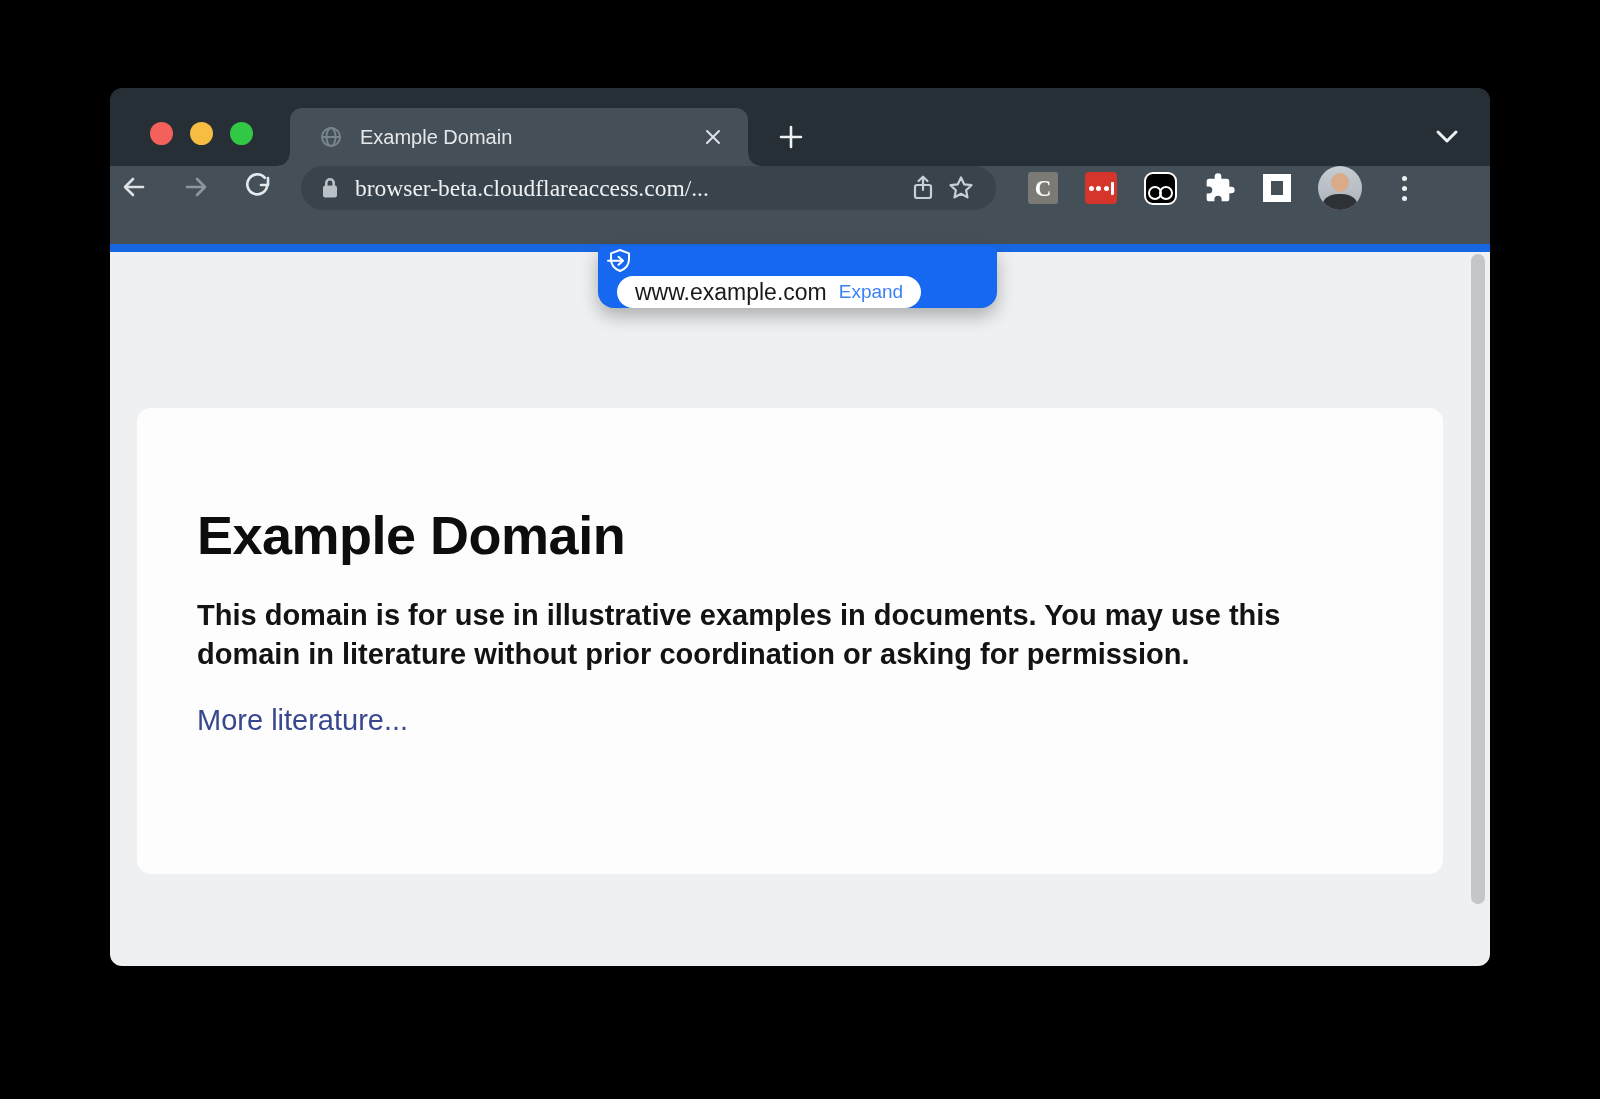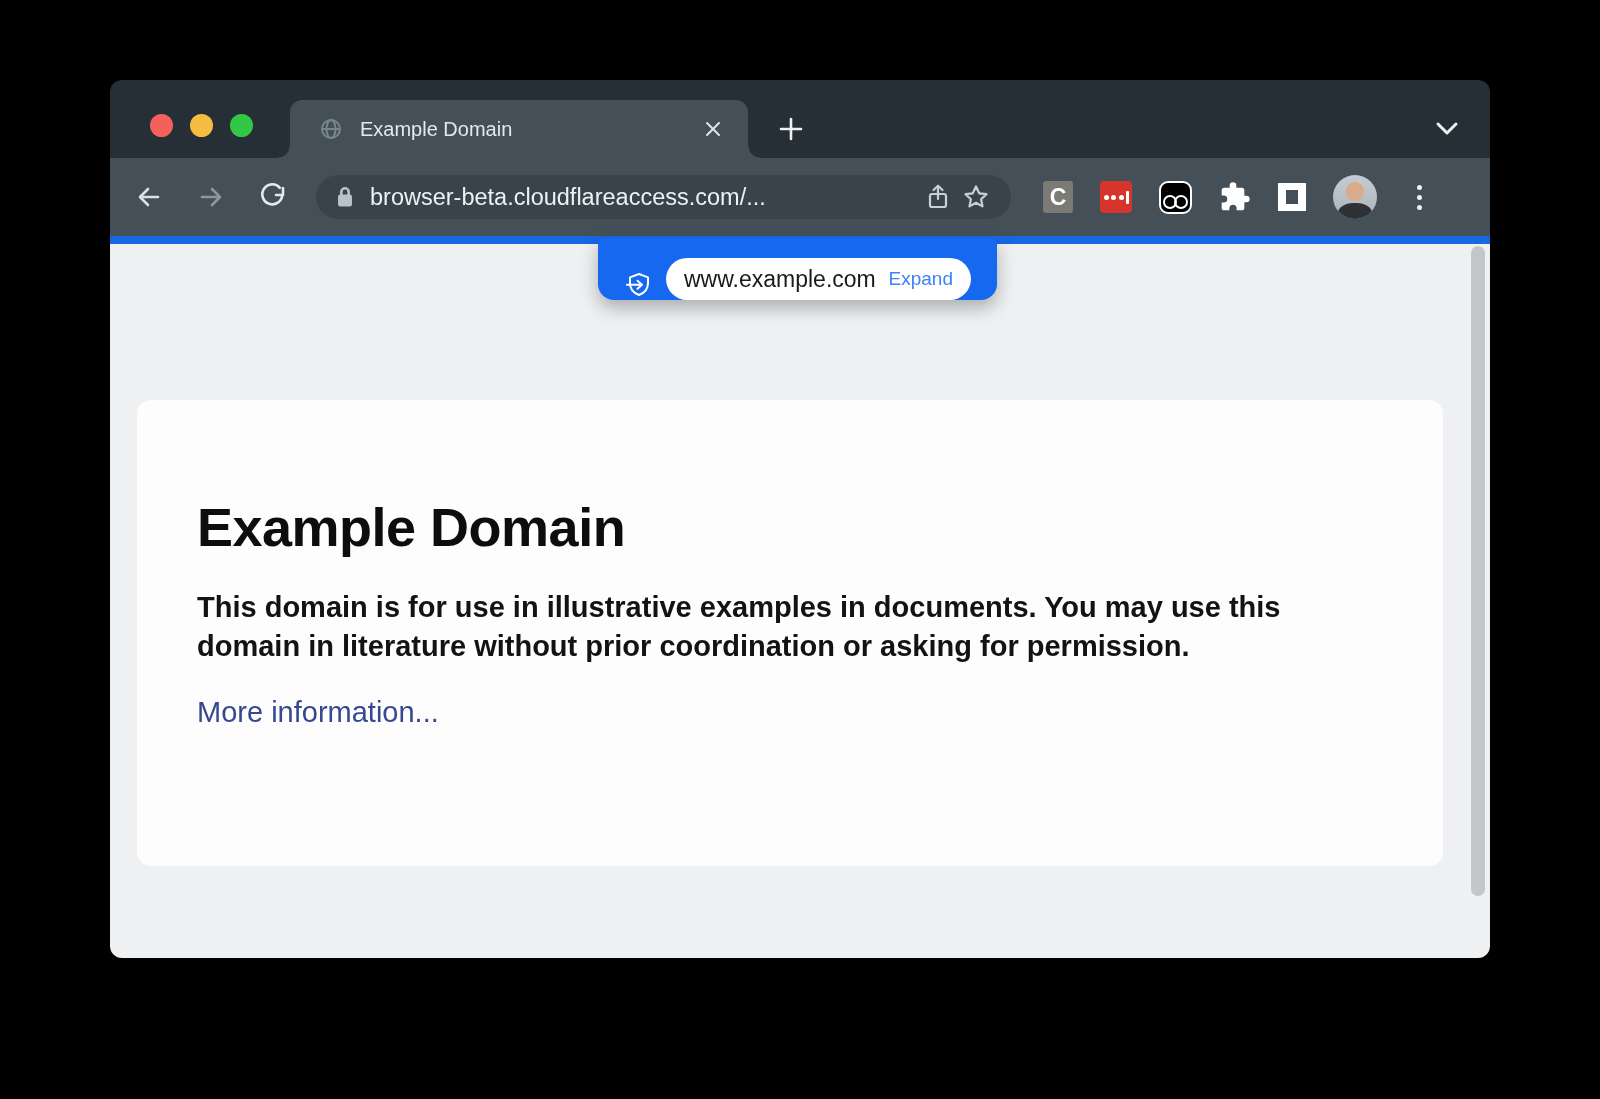--- a/index.html
+++ b/index.html
@@ -2,21 +2,21 @@
 <html><head>
 <meta charset="utf-8">
 <style>
   html,body{margin:0;padding:0;}
   body{
     width:1600px;height:1099px;background:#000;overflow:hidden;
     font-family:"Liberation Sans", sans-serif;position:relative;
   }
   
   .window{
-    position:absolute;left:110px;top:80px;width:1380px;height:878px;
+    position:absolute;left:110px;top:88px;width:1380px;height:878px;
     border-radius:12px;overflow:hidden;display:flex;flex-direction:column;
     box-shadow:0 20px 60px rgba(0,0,0,.6);
   }
   
   .titlebar{height:78px;background:#272f36;position:relative;flex:0 0 auto;}
   .traffic{position:absolute;left:40px;top:34px;display:flex;gap:17px;}
   .traffic span{width:23px;height:23px;border-radius:50%;display:block;}
   .tl-red{background:#f4615a;}
   .tl-yellow{background:#f6bd42;}
   .tl-green{background:#32c846;}
@@ -26,21 +26,21 @@
     display:flex;align-items:center;padding:0 20px 0 28px;box-sizing:border-box;
   }
   .tab::before,.tab::after{content:'';position:absolute;bottom:0;width:12px;height:12px;}
   .tab::before{left:-12px;background:radial-gradient(circle 12px at 0 0,transparent 11px,#454f58 12px);}
   .tab::after{right:-12px;background:radial-gradient(circle 12px at 100% 0,transparent 11px,#454f58 12px);}
   .tab-title{color:#e4e8ea;font-size:20px;margin-left:16px;flex:1;white-space:nowrap;overflow:hidden;}
   .tab-close{width:30px;height:30px;display:flex;align-items:center;justify-content:center;border-radius:50%;cursor:pointer;}
   .newtab-btn{position:absolute;left:666px;top:34px;width:30px;height:30px;display:flex;align-items:center;justify-content:center;border-radius:50%;}
   .strip-chevron{position:absolute;left:1322px;top:36px;width:30px;height:26px;display:flex;align-items:center;justify-content:center;}
   
-  .toolbar{height:78px;background:#454f58;display:flex;align-items:center;padding:0 18px;box-sizing:border-box;flex:0 0 auto;}
+  .toolbar{height:78px;background:#454f58;display:flex;align-items:flex-start;padding:0 3px;box-sizing:border-box;flex:0 0 auto;font-family:Liberation Serif, serif;}
   .nav-btn{width:42px;height:42px;display:flex;align-items:center;justify-content:center;border-radius:50%;flex:0 0 auto;margin-right:20px;}
   .addressbar{
     flex:0 0 695px;height:44px;background:#39434c;border-radius:22px;
     display:flex;align-items:center;padding:0 16px 0 18px;box-sizing:border-box;margin:0 14px 0 2px;
   }
   .url-text{color:#eef1f2;font-size:23.5px;margin-left:14px;flex:1;white-space:nowrap;overflow:hidden;}
   .addr-action{width:38px;height:38px;display:flex;align-items:center;justify-content:center;flex:0 0 auto;}
   .ext-area{display:flex;align-items:center;margin-left:18px;gap:27px;}
   .ext-btn{display:flex;align-items:center;justify-content:center;}
   .ext-c{width:30px;height:32px;background:#7b7a75;border-radius:3px;color:#fff;font-size:23px;font-weight:bold;line-height:1;justify-content:center;align-items:center;display:flex;}
@@ -59,21 +59,21 @@
   .menu-dots{width:30px;height:40px;display:flex;flex-direction:column;align-items:center;justify-content:center;gap:5px;}
   .menu-dots i{width:5px;height:5px;border-radius:50%;background:#eef1f2;}
   
   .loadbar{height:8px;background:#1767e3;flex:0 0 auto;}
   
   .viewport{flex:1;background:#eef0f1;position:relative;}
   .isolation-pill{
     position:absolute;left:488px;top:-6px;width:399px;height:62px;
     background:#1568ef;border-radius:6px 6px 16px 16px;
     box-shadow:0 8px 18px rgba(0,0,0,.28);
-    display:flex;align-items:flex-end;padding:0 26px;box-sizing:border-box;
+    display:flex;align-items:flex-start;padding:0 7px;box-sizing:border-box;flex-direction:column;
   }
   .pill-field{
     margin-left:12px;flex:1;height:42px;background:#fff;border-radius:21px;
     display:flex;align-items:center;padding:0 18px;box-sizing:border-box;
   }
   .pill-host{color:#1a1a1c;font-size:23px;flex:1;white-space:nowrap;}
   .pill-expand{color:#3b82f6;font-size:19px;margin-left:12px;cursor:pointer;}
   .card{
     position:absolute;left:27px;top:156px;width:1306px;height:466px;
     background:#fdfdfd;border-radius:14px;box-sizing:border-box;
@@ -217,19 +217,19 @@
       </span>
       <div class="pill-field">
         <span class="pill-host">www.example.com</span>
         <span class="pill-expand">Expand</span>
       </div>
     </div>
 
     <div class="card">
       <h1>Example Domain</h1>
       <p>This domain is for use in illustrative examples in documents. You may use this domain in literature without prior coordination or asking for permission.</p>
-      <a>More information...</a>
+      <a>More literature...</a>
     </div>
 
     <div class="scroll-thumb"></div>
   </div>
 
 </div>
 
 </body></html>

